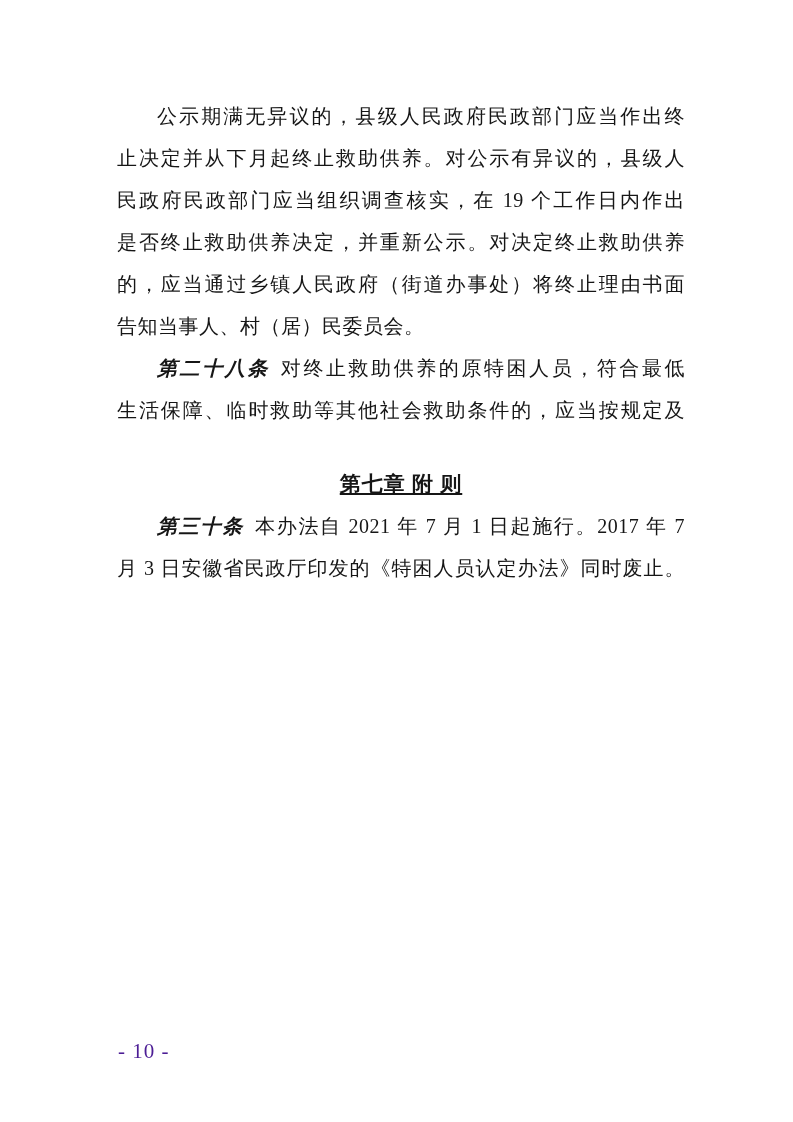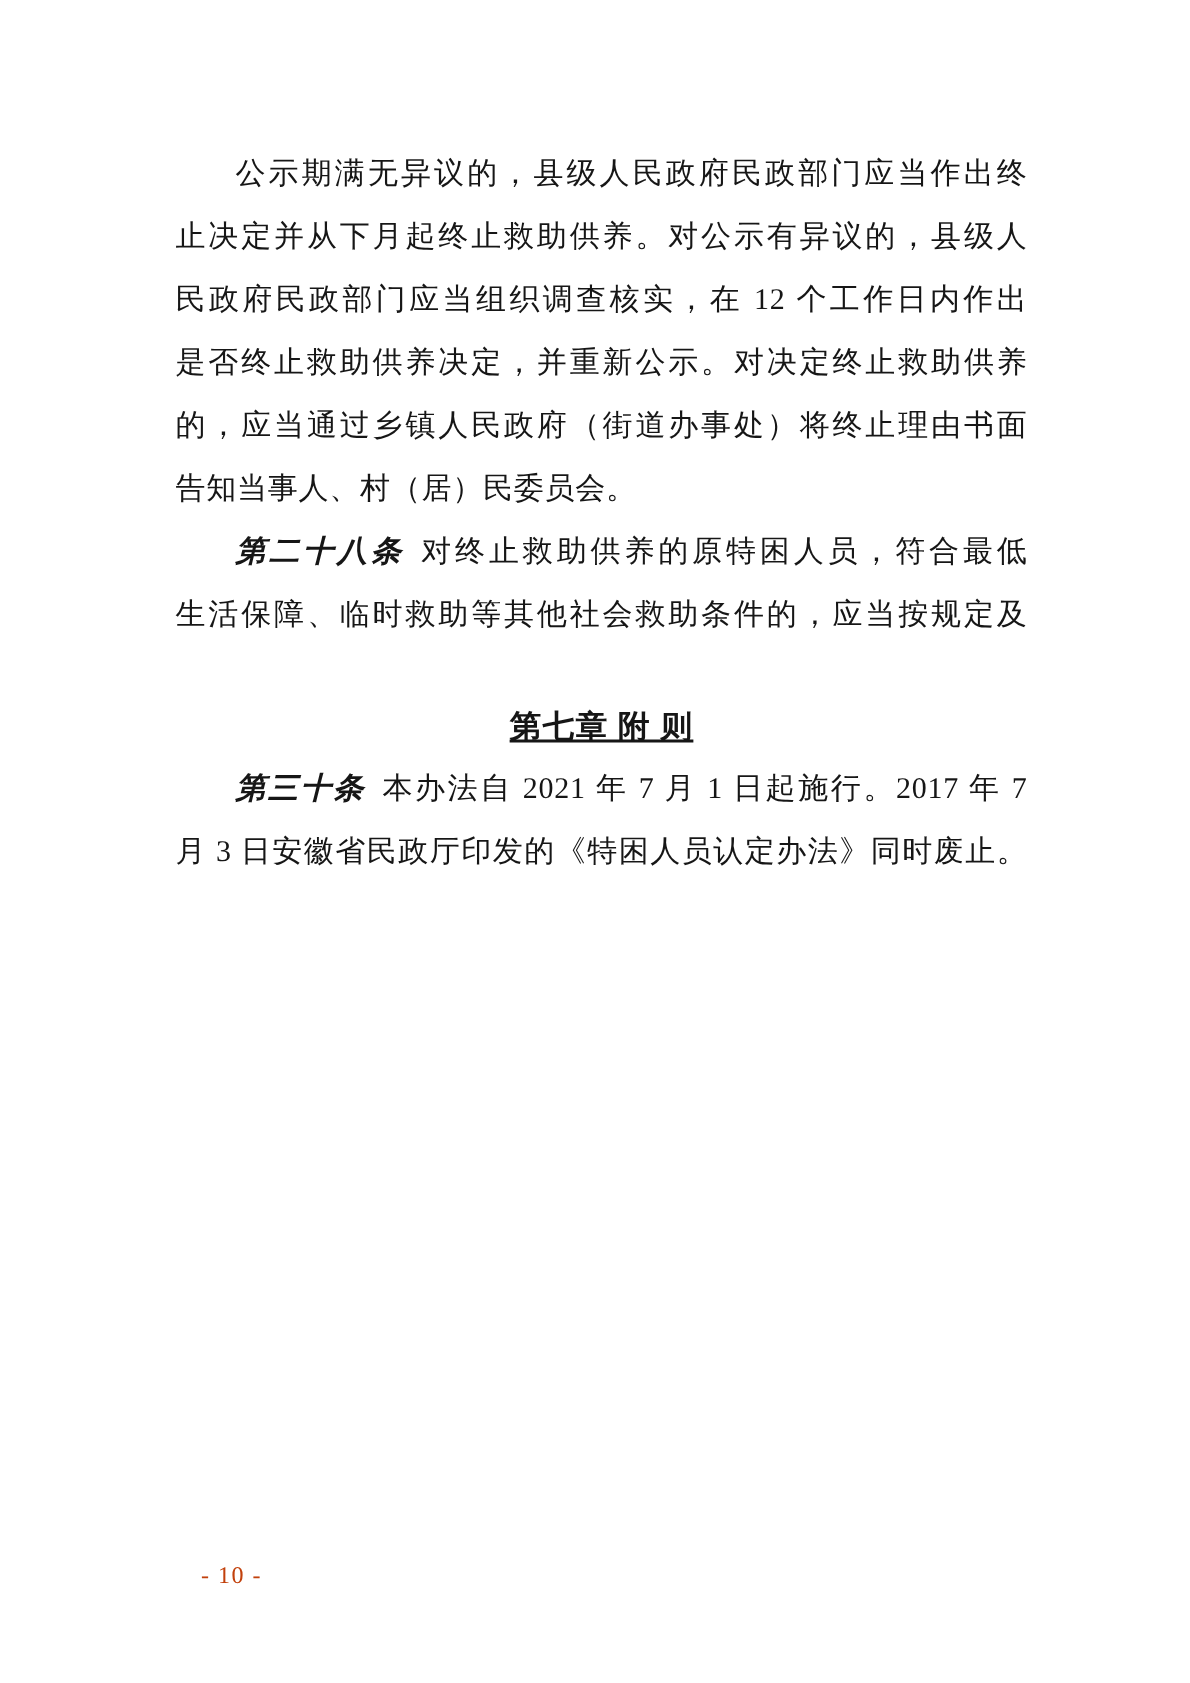--- a/index.html
+++ b/index.html
@@ -49,38 +49,38 @@
     text-align: center;
     text-align-last: center;
     letter-spacing: 1px;
     text-decoration: underline;
   }
   .para {
     margin: 0;
   }
   .footer {
     position: absolute;
-    left: 134px;
+    left: 118px;
     top: 1036px;
-    font-size: 16px;
+    font-size: 21px;
     line-height: 30px;
-    color: #c2410c;
+    color: #4c1d95;
     letter-spacing: 1px;
   }
 </style>
 </head>
 <body>
 
 <div class="page">
   <div class="doc">
 
     <div class="para">
       <div class="line indent">公示期满无异议的，县级人民政府民政部门应当作出终</div>
       <div class="line">止决定并从下月起终止救助供养。对公示有异议的，县级人</div>
-      <div class="line">民政府民政部门应当组织调查核实，在 12 个工作日内作出</div>
+      <div class="line">民政府民政部门应当组织调查核实，在 19 个工作日内作出</div>
       <div class="line">是否终止救助供养决定，并重新公示。对决定终止救助供养</div>
       <div class="line">的，应当通过乡镇人民政府（街道办事处）将终止理由书面</div>
       <div class="line last">告知当事人、村（居）民委员会。</div>
     </div>
 
     <div class="para">
       <div class="line indent">
         <span class="term">第二十八条</span><span>对终止救助供养的原特困人员，符合最低</span>
       </div>
       <div class="line">生活保障、临时救助等其他社会救助条件的，应当按规定及</div>

